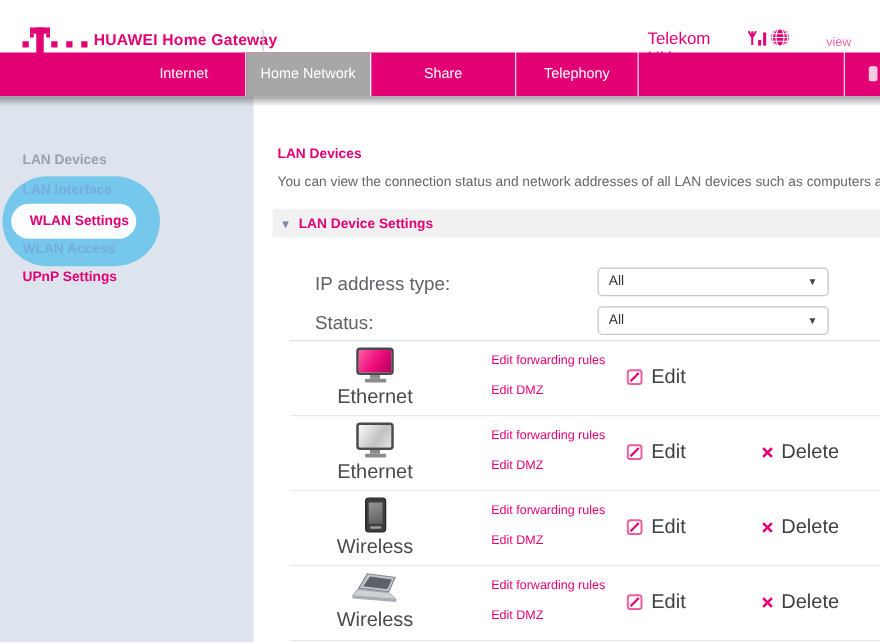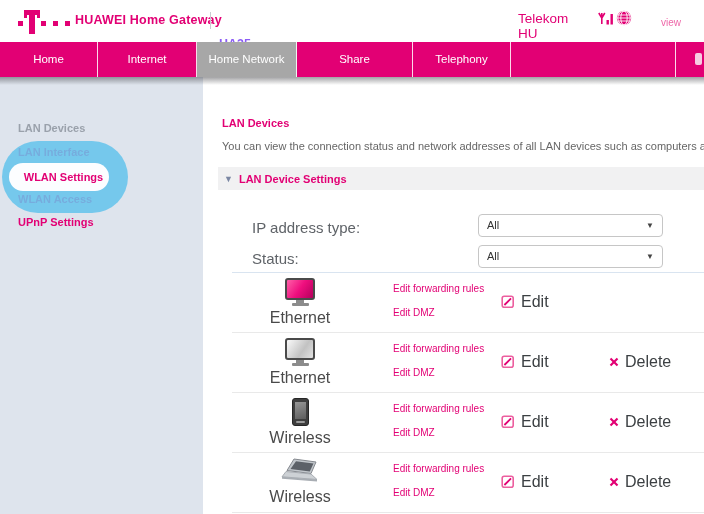--- a/index.html
+++ b/index.html
@@ -2,21 +2,21 @@
 <html><head>
 <meta charset="utf-8">
 <style>
   * { margin:0; padding:0; box-sizing:border-box; }
   html,body { background:#fff; }
   #app {
     position:relative; width:704px; height:514px; overflow:hidden;
     font-family:"Liberation Sans", sans-serif; background:#fff;
   }
   
-  .header { position:absolute; left:0; top:0; width:584px; height:42px; background:#fff; }
+  .header { position:absolute; left:0; top:12px; width:584px; height:42px; background:#fff; }
   .tlogo { position:absolute; left:8px; top:5px; width:66px; height:31px; }
   .tlogo i { position:absolute; background:#e20074; }
   .tlogo .sq  { width:5px; height:5px; top:16px; }
   .tlogo .s1 { left:10px; } .tlogo .s2 { left:33px; } .tlogo .s3 { left:45px; } .tlogo .s4 { left:57px; }
   .tlogo .bar { left:16px; top:5px; width:16px; height:5px; }
   .tlogo .stem{ left:21px; top:5px; width:6px;  height:24px; }
   .tlogo .serl{ left:16px; top:10px; width:3px; height:3px; }
   .tlogo .serr{ left:29px; top:10px; width:3px; height:3px; }
   .brand { position:absolute; left:75px; top:13px; font-size:12.5px; font-weight:bold; color:#e20074; letter-spacing:.2px; }
   .hdr-divider { position:absolute; left:210px; top:12px; width:1px; height:17px; background:#c9ccd1; }
@@ -113,21 +113,20 @@
         <ellipse cx="8" cy="8" rx="6.2" ry="7"></ellipse>
         <line x1="1.5" y1="5" x2="14.5" y2="5"></line>
         <line x1="1" y1="8" x2="15" y2="8"></line>
         <line x1="1.5" y1="11" x2="14.5" y2="11"></line>
       </g>
     </svg>
     <div class="admin">view</div>
   </div>
 
   <div class="nav">
-    <div class="tab" style="left:0;width:98px">Home</div>
     <div class="tab" style="left:98px;width:99px">Internet</div>
     <div class="tab active" style="left:197px;width:100px">Home Network</div>
     <div class="tab" style="left:297px;width:116px">Share</div>
     <div class="tab" style="left:413px;width:98px">Telephony</div>
     <div class="tab-stub">
         <span class="glyph"></span>
       </div>
   </div>
   <div class="nav-shadow"></div>
 

